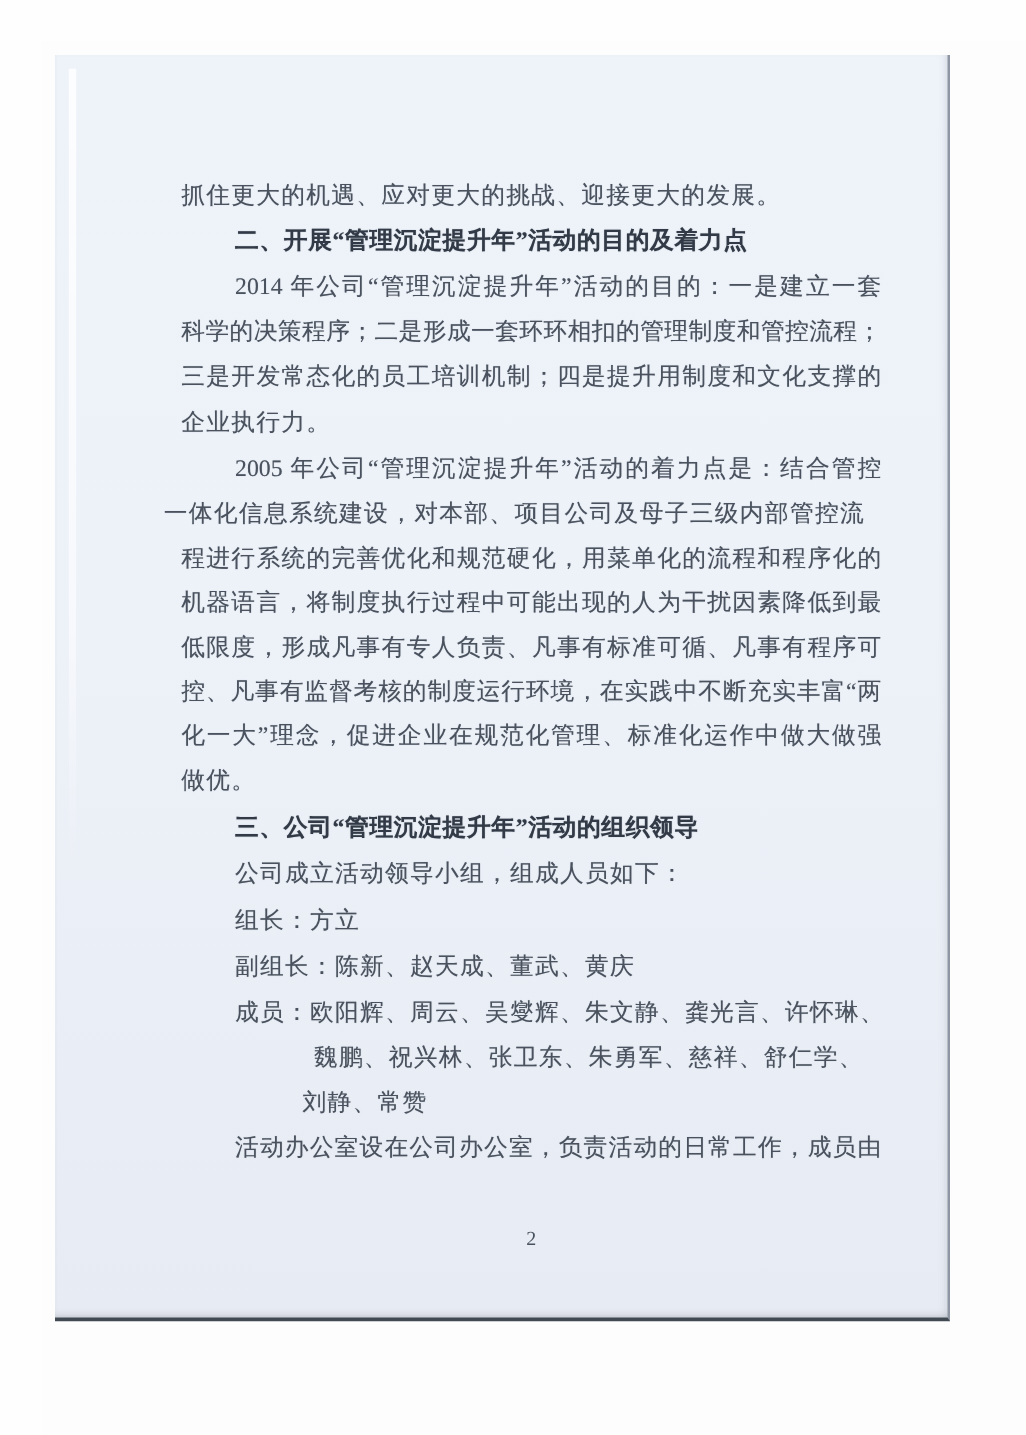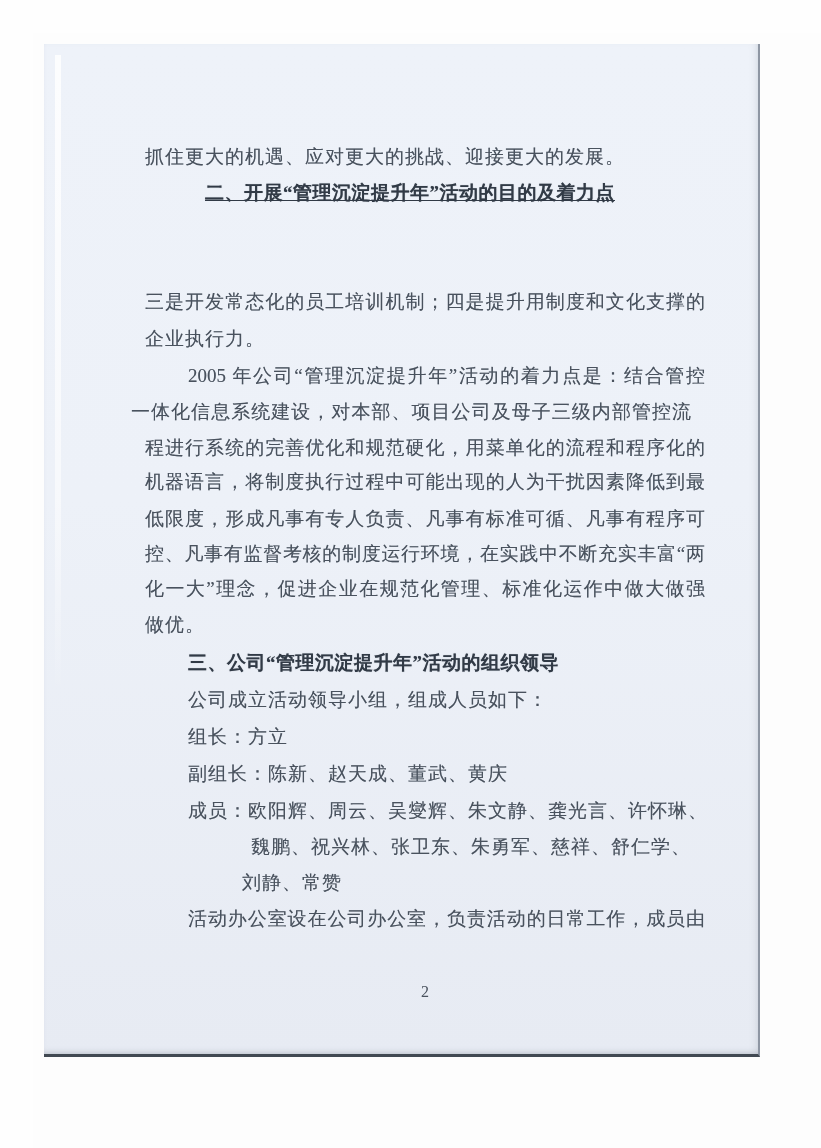--- a/index.html
+++ b/index.html
@@ -65,21 +65,23 @@
   }
 </style>
 </head>
 <body>
 
 <div class="stage">
   <div class="paper">
     <div class="edge-sliver"></div>
 
     <div class="line" style="top:88px;left:90px;">抓住更大的机遇、应对更大的挑战、迎接更大的发展。</div>
-    <div class="line heading" style="top:124px;left:150px;text-decoration:underline;">二、开展“管理沉淀提升年”活动的目的及着力点</div>
+    <div class="line heading" style="top:124px;left:133px;">二、开展“管理沉淀提升年”活动的目的及着力点</div>
+    <div class="line justify" style="top:161px;left:133px;width:517px;">2014 年公司“管理沉淀提升年”活动的目的：一是建立一套</div>
+    <div class="line justify" style="top:197px;left:90px;width:560px;">科学的决策程序；二是形成一套环环相扣的管理制度和管控流程；</div>
     <div class="line justify" style="top:233px;left:90px;width:560px;">三是开发常态化的员工培训机制；四是提升用制度和文化支撑的</div>
     <div class="line" style="top:270px;left:90px;">企业执行力。</div>
     <div class="line justify" style="top:307px;left:133px;width:517px;">2005 年公司“管理沉淀提升年”活动的着力点是：结合管控</div>
     <div class="line justify" style="top:343px;left:76px;width:560px;">一体化信息系统建设，对本部、项目公司及母子三级内部管控流</div>
     <div class="line justify" style="top:379px;left:90px;width:560px;">程进行系统的完善优化和规范硬化，用菜单化的流程和程序化的</div>
     <div class="line justify" style="top:415px;left:90px;width:560px;font-family:Liberation Mono, monospace;">机器语言，将制度执行过程中可能出现的人为干扰因素降低到最</div>
     <div class="line justify" style="top:450px;left:90px;width:560px;">低限度，形成凡事有专人负责、凡事有标准可循、凡事有程序可</div>
     <div class="line justify" style="top:485px;left:90px;width:560px;">控、凡事有监督考核的制度运行环境，在实践中不断充实丰富“两</div>
     <div class="line justify" style="top:520px;left:90px;width:560px;">化一大”理念，促进企业在规范化管理、标准化运作中做大做强</div>
     <div class="line" style="top:556px;left:90px;">做优。</div>

